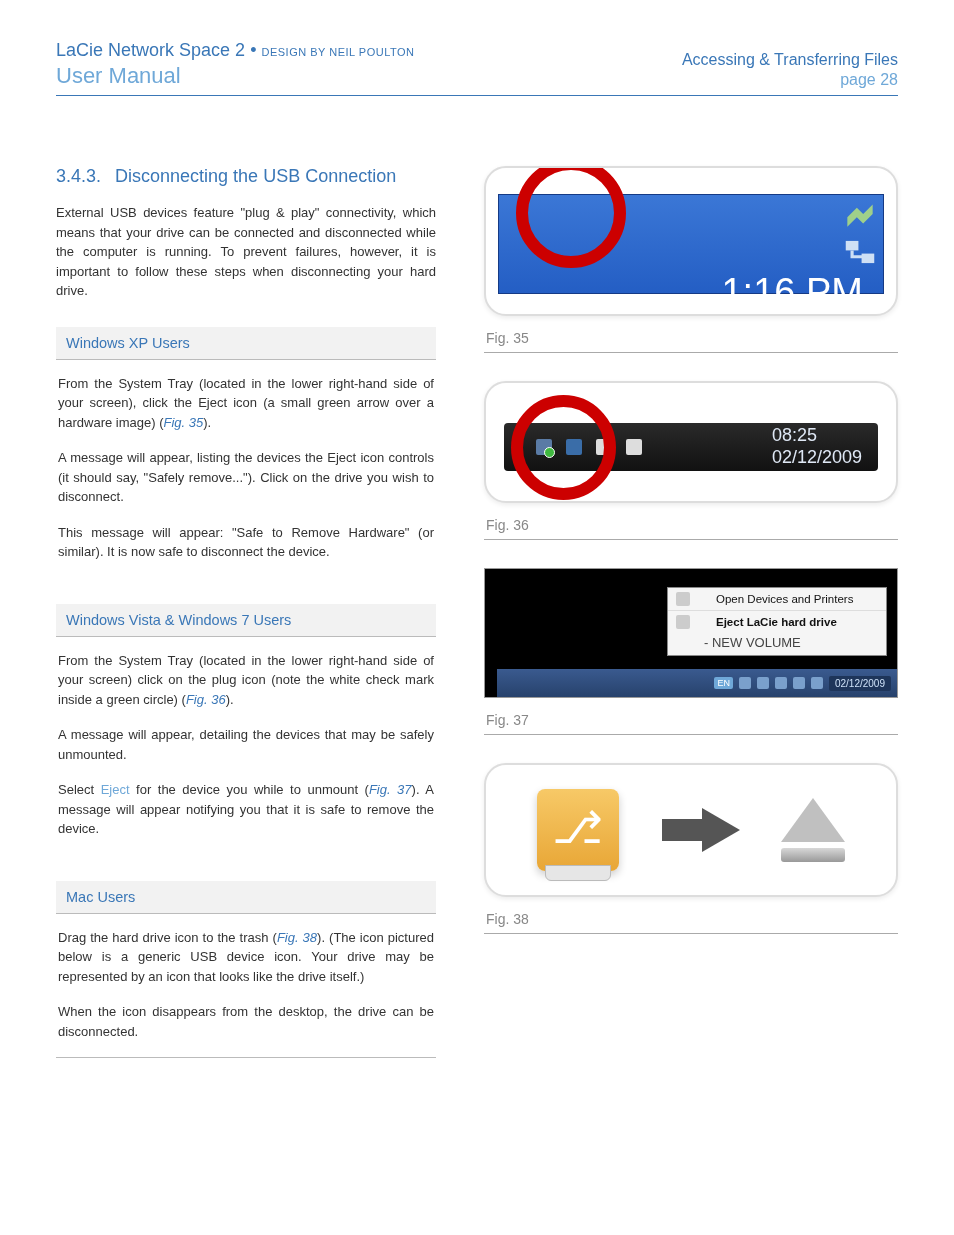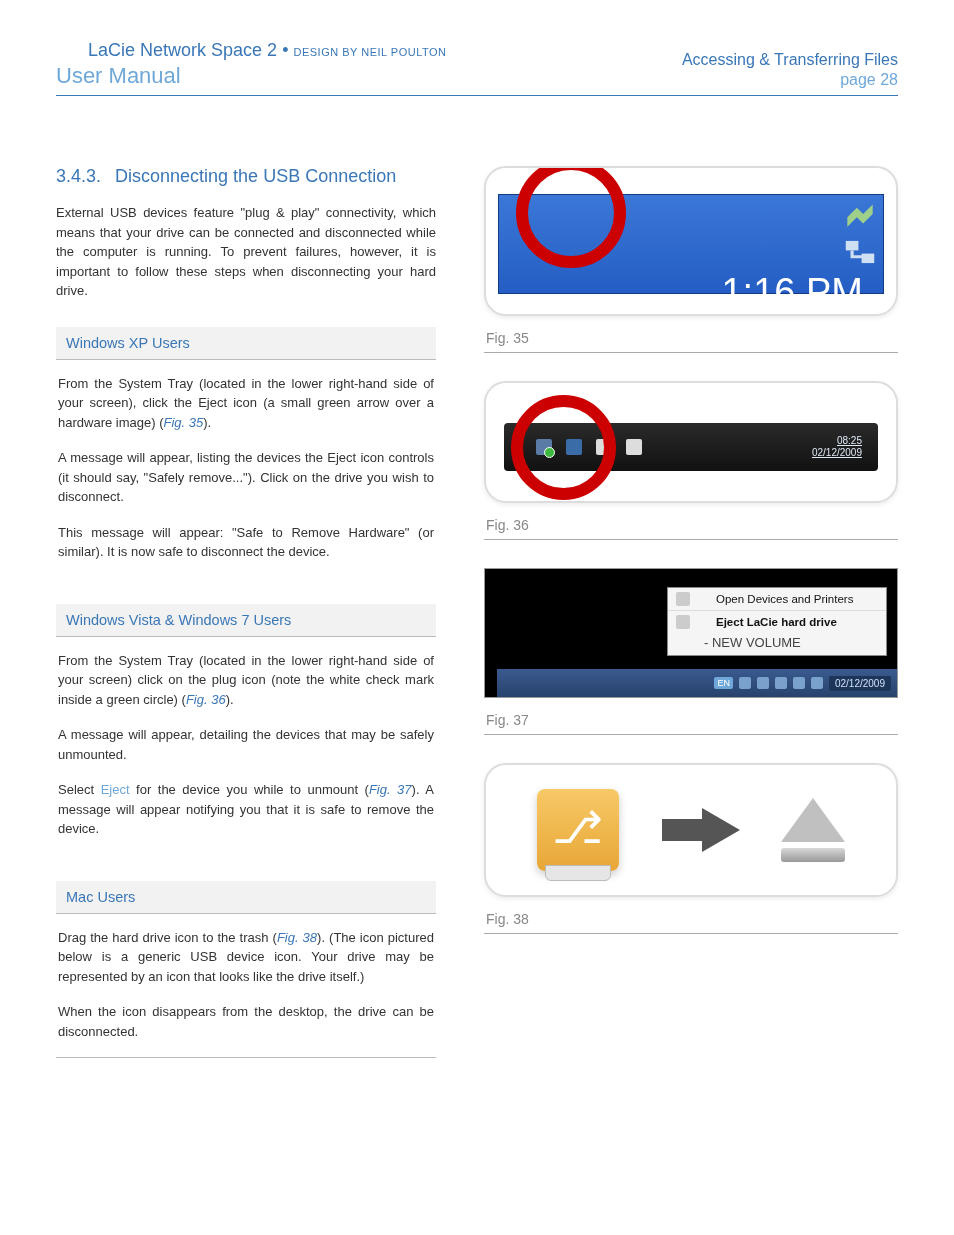--- a/index.html
+++ b/index.html
@@ -7,21 +7,21 @@
     font-family: "Segoe UI", "Helvetica Neue", Arial, sans-serif;
     background: #fff;
     width: 954px;
     height: 1235px;
     padding: 40px 56px;
     color: #333;
     font-weight: 300;
   }
   .header { display: flex; justify-content: space-between; align-items: flex-end; border-bottom: 1px solid #3a77b7; padding-bottom: 6px; margin-bottom: 70px; }
   .header-left { }
-  .prod-line { color: #3a77b7; font-size: 18px; font-weight: 400; margin-left: 32px; }
+  .prod-line { color: #3a77b7; font-size: 18px; font-weight: 400; }
   .prod-line .design { font-size: 11px; letter-spacing: 0.5px; }
   .manual { color: #6fa8d8; font-size: 22px; font-weight: 300; margin-top: 2px; }
   .header-right { text-align: right; }
   .section-label { color: #3a77b7; font-size: 16px; }
   .page-label { color: #6fa8d8; font-size: 16px; margin-top: 2px; }
   .columns { display: flex; gap: 48px; }
   .col-left { width: 380px; }
   .col-right { flex: 1; }
   .heading { color: #3a77b7; font-size: 18px; font-weight: 500; margin-bottom: 16px; display: flex; gap: 14px; }
   .intro { font-size: 13px; line-height: 1.5; text-align: justify; margin-bottom: 26px; color: #333; }
@@ -39,21 +39,21 @@
 
   
   .xp-taskbar { background: linear-gradient(#3b77d6, #245ec4); height: 100px; display: flex; align-items: flex-end; border: 1px solid #153a85; position: relative; padding-left: 60px; flex-direction: column; }
   .xp-time { color: #fff; font-size: 38px; margin-left: auto; margin-right: 20px; font-weight: 400; }
   .red-circle { position: absolute; border: 12px solid #c00; border-radius: 50%; }
   .fig35-circle { width: 110px; height: 110px; top: -10px; left: 30px; }
   .tray-icon-xp { width: 38px; height: 38px; display: inline-block; margin: 0 4px; }
 
   
   .vista-bar { background: linear-gradient(#2a2a2a, #111); height: 48px; display: flex; align-items: center; border-radius: 4px; padding: 0 8px; gap: 14px; }
-  .vista-clock { color: #dfe8f5; font-size: 10px; text-align: right; margin-left: auto; line-height: 1.2; padding: 2px 8px; text-decoration: underline; }
+  .vista-clock { color: #dfe8f5; font-size: 18px; text-align: left; margin-left: auto; line-height: 1.2; padding: 2px 8px; }
   .fig36-frame { padding: 40px 18px 30px 18px; }
   .fig36-circle { width: 105px; height: 105px; top: 12px; left: 25px; }
   .tri-up { width:0;height:0;border-left:5px solid transparent;border-right:5px solid transparent;border-bottom:7px solid #bcd4ee; }
   .mini-icon { width:16px; height:16px; background: #5a7ba5; border-radius:2px; position:relative; }
   .mini-icon.green::after { content:""; position:absolute; right:-3px; bottom:-3px; width:9px; height:9px; background:#3fb83f; border-radius:50%; border:1px solid #fff; }
 
   
   .fig37-box { border: 1px solid #999; background: #000; height: 130px; position: relative; overflow: hidden; }
   .context-menu { position: absolute; right: 10px; top: 18px; width: 220px; background: #f5f5f5; border: 1px solid #888; font-size: 11.5px; color: #111; box-shadow: 0 2px 6px rgba(0,0,0,0.3); }
   .context-row { display: flex; align-items: center; padding: 4px 8px; gap: 26px; }

